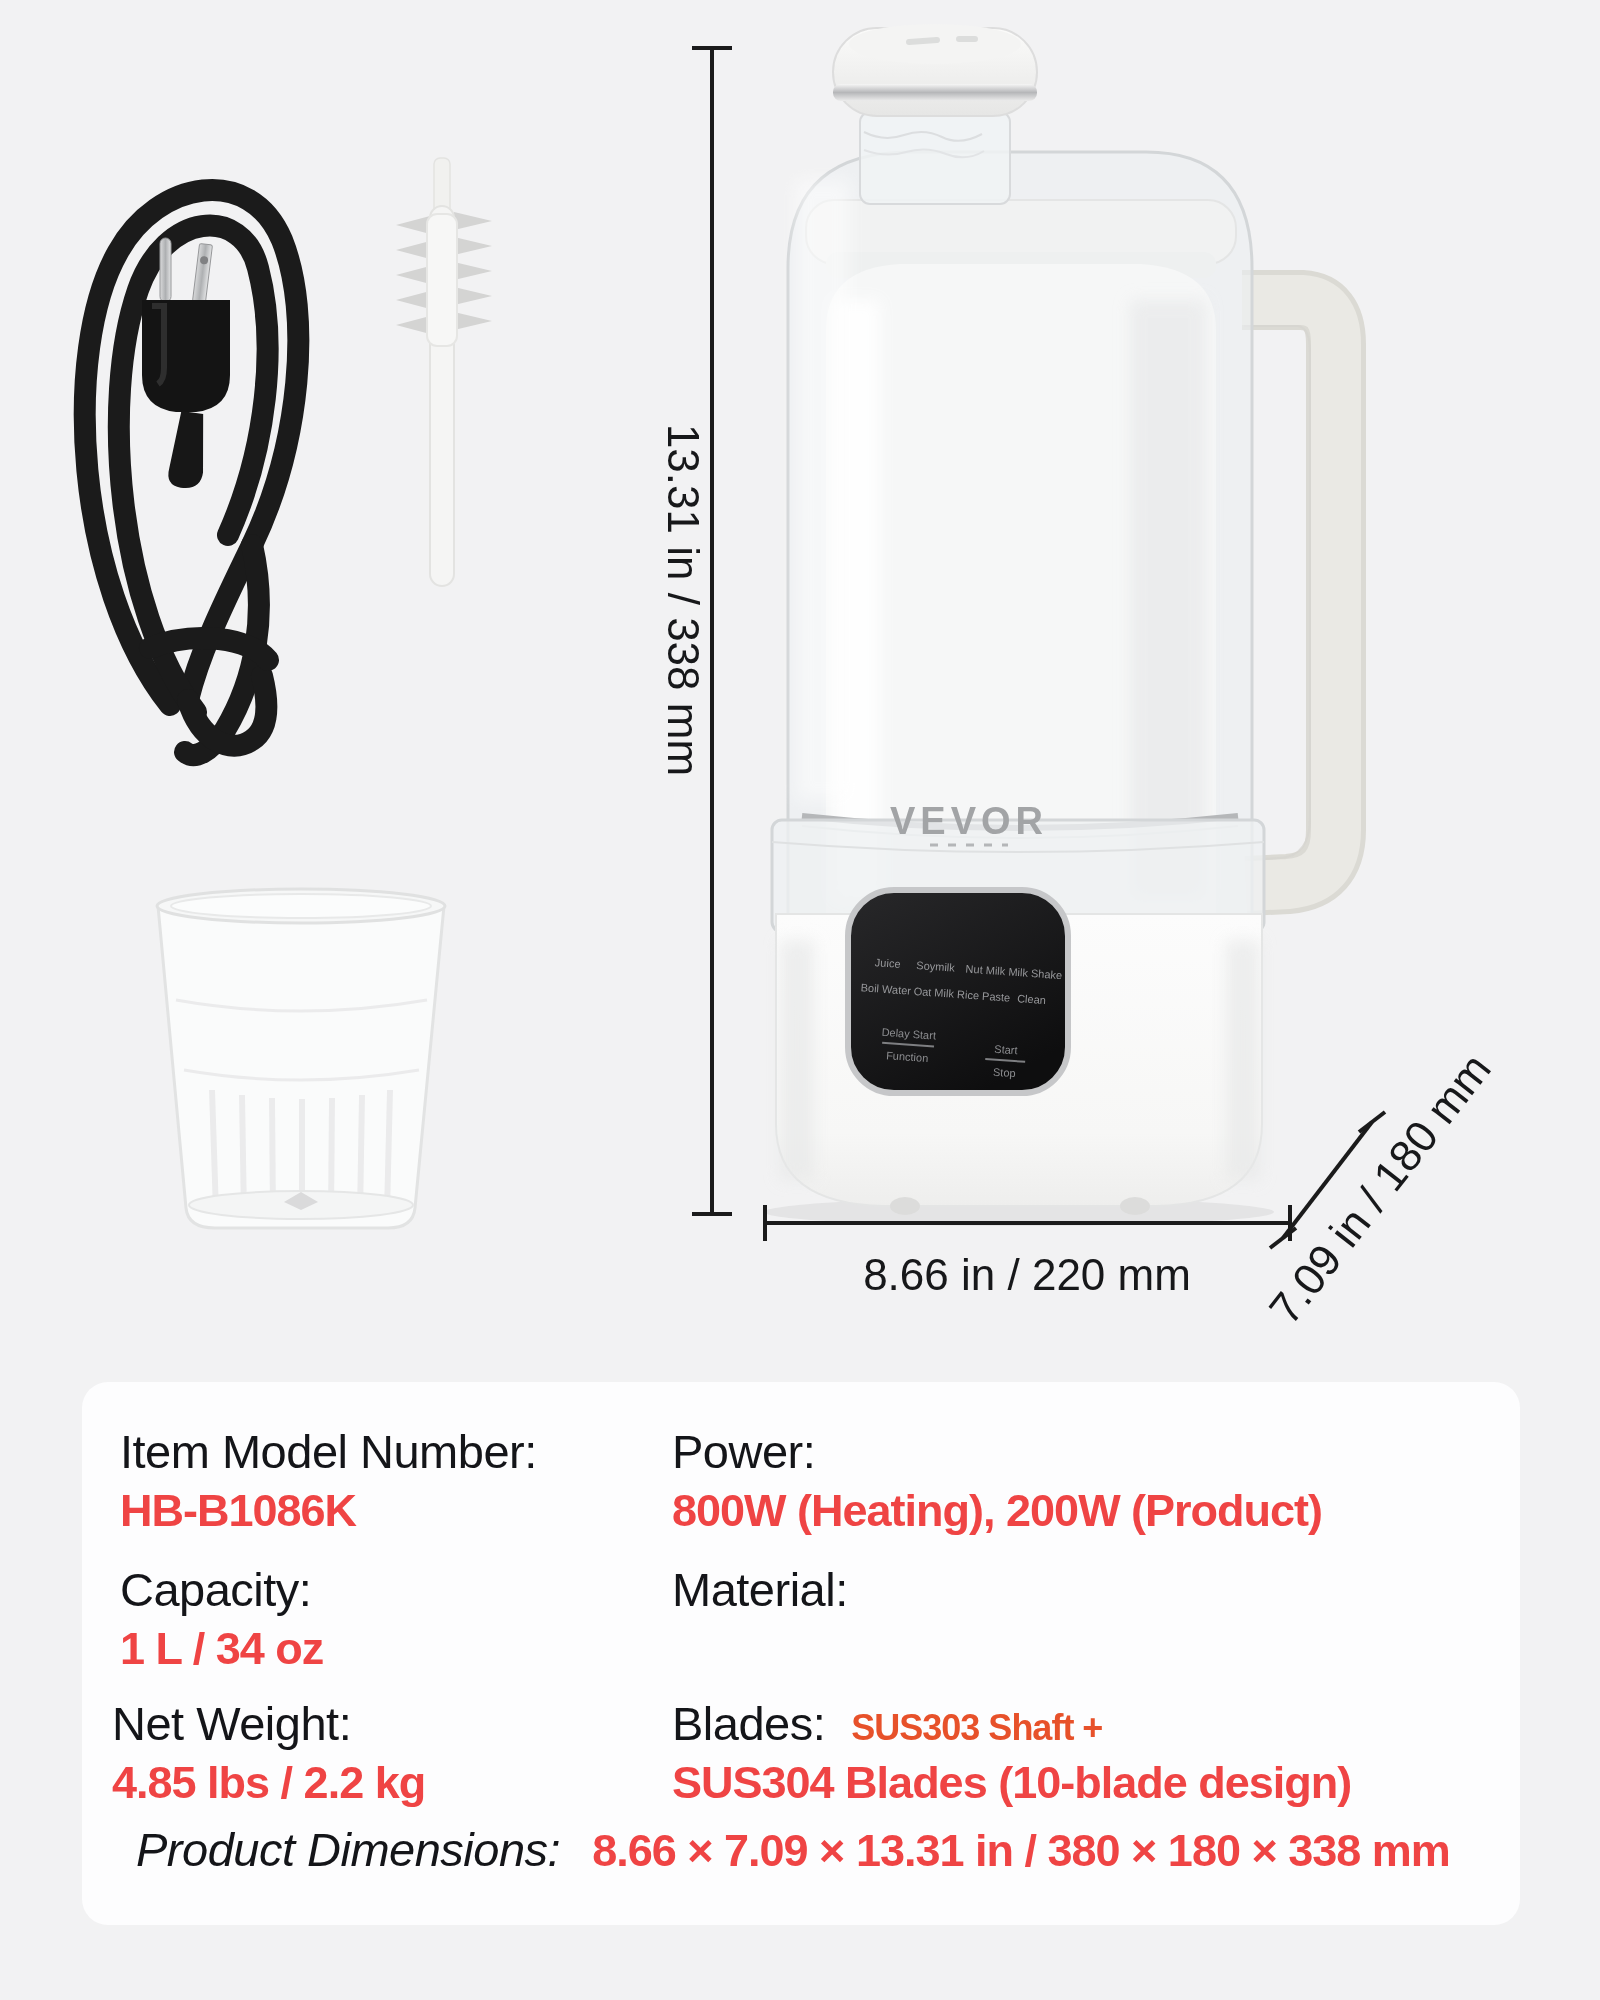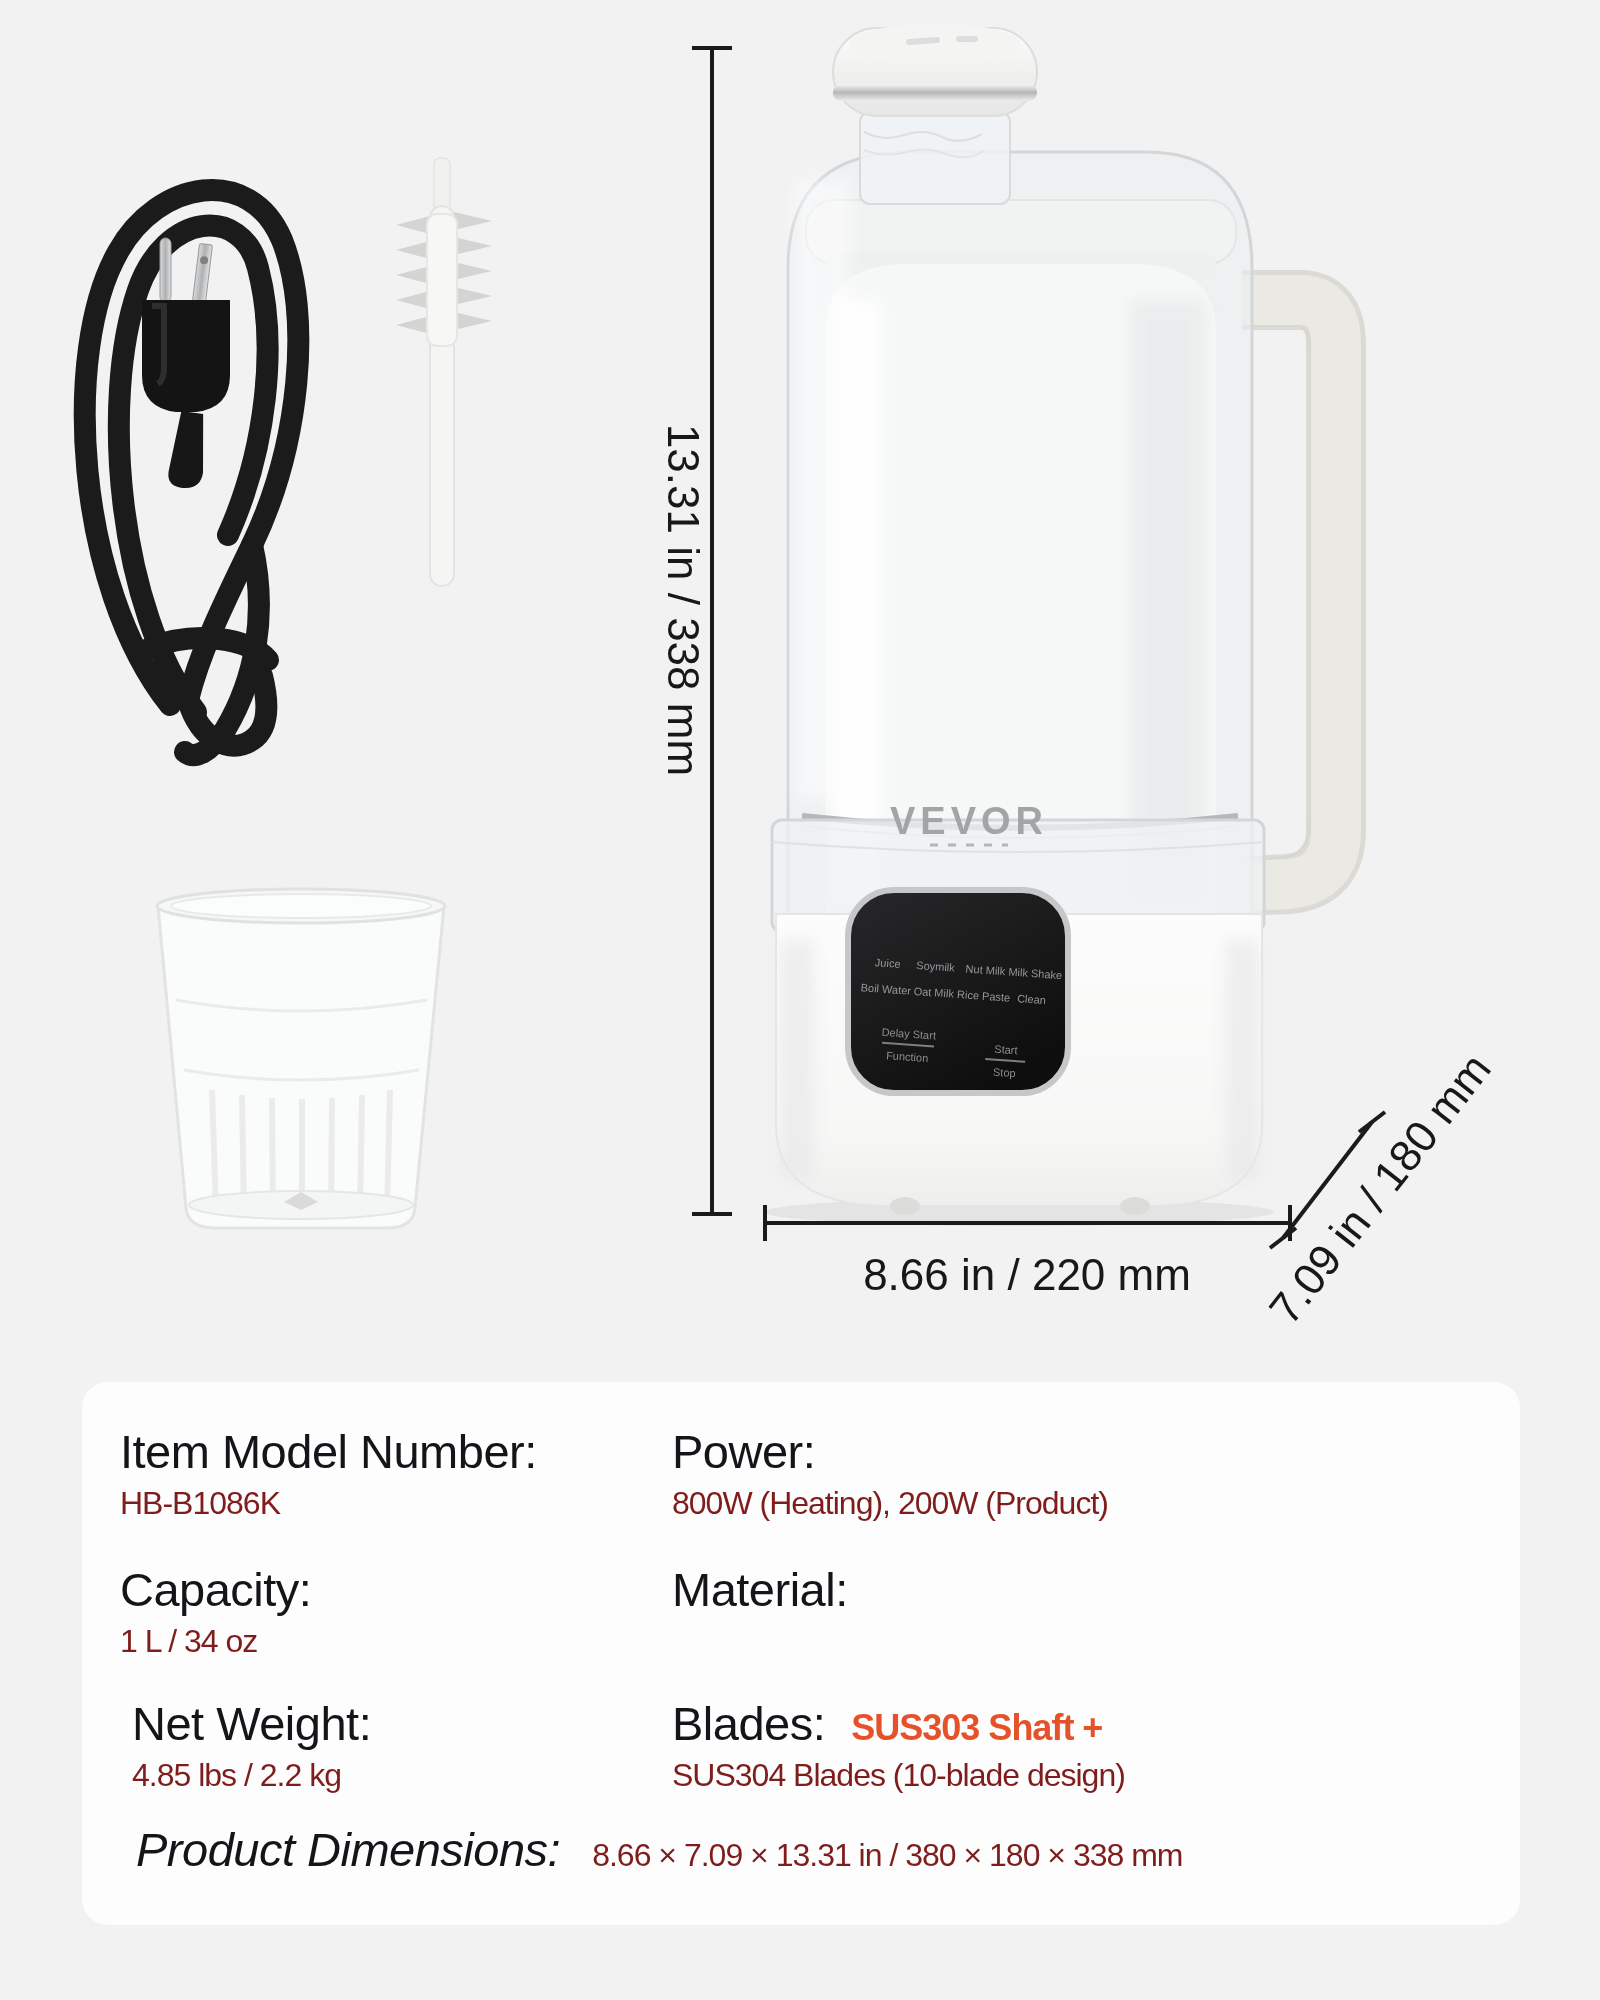--- a/index.html
+++ b/index.html
@@ -16,21 +16,21 @@
     position:absolute;left:82px;top:1382px;width:1438px;height:543px;
     background:#fdfdfe;border-radius:26px;
   }
   .spec{position:absolute;}
   .spec p{margin:0;white-space:nowrap;}
   .lab{
     font-size:47px;line-height:1.04;color:#141519;font-weight:400;
     letter-spacing:-0.5px;margin-bottom:10px !important;
   }
   .val{
-    font-size:32px;line-height:1.06;color:#7f1d1d;font-weight:400;
+    font-size:45px;line-height:1.06;color:#ef4444;font-weight:700;
     letter-spacing:-1px;
   }
   .val-inline{color:#e7512a;font-weight:700;letter-spacing:-1px;margin-left:26px;font-size:36px;}
   .bottom-line .lab{display:inline;margin:16px !important;font-style:italic;}
   .bottom-line .val{display:inline;margin-left:16px;}
 </style>
 </head>
 <body>
 
 <div class="hero">
@@ -214,21 +214,21 @@
 
 <section class="spec-card">
   <div class="spec" style="left:38px;top:46px">
     <p class="lab">Item Model Number:</p>
     <p class="val">HB-B1086K</p>
   </div>
   <div class="spec" style="left:38px;top:184px">
     <p class="lab">Capacity:</p>
     <p class="val">1 L / 34 oz</p>
   </div>
-  <div class="spec" style="left:50px;top:318px">
+  <div class="spec" style="left:30px;top:318px">
     <p class="lab">Net Weight:</p>
     <p class="val">4.85 lbs / 2.2 kg</p>
   </div>
 
   <div class="spec" style="left:590px;top:46px">
     <p class="lab">Power:</p>
     <p class="val">800W (Heating), 200W (Product)</p>
   </div>
   <div class="spec" style="left:590px;top:184px">
     <p class="lab">Material:</p>

